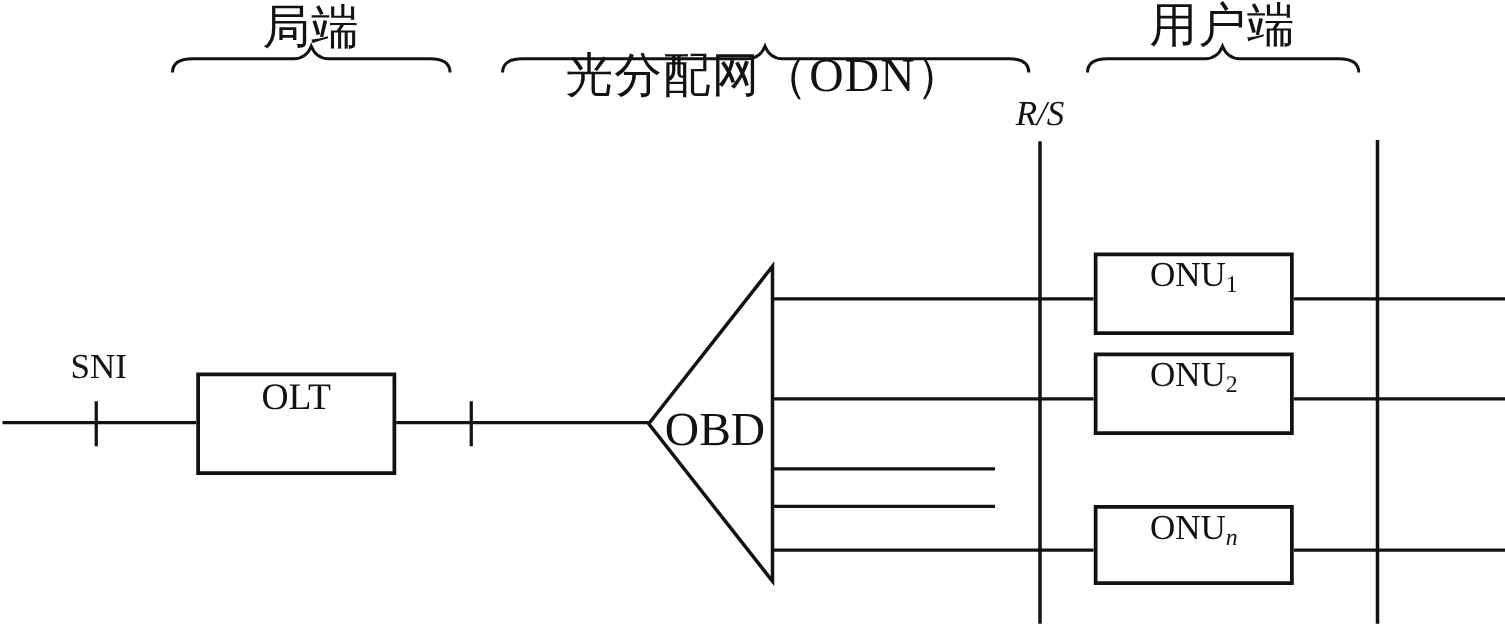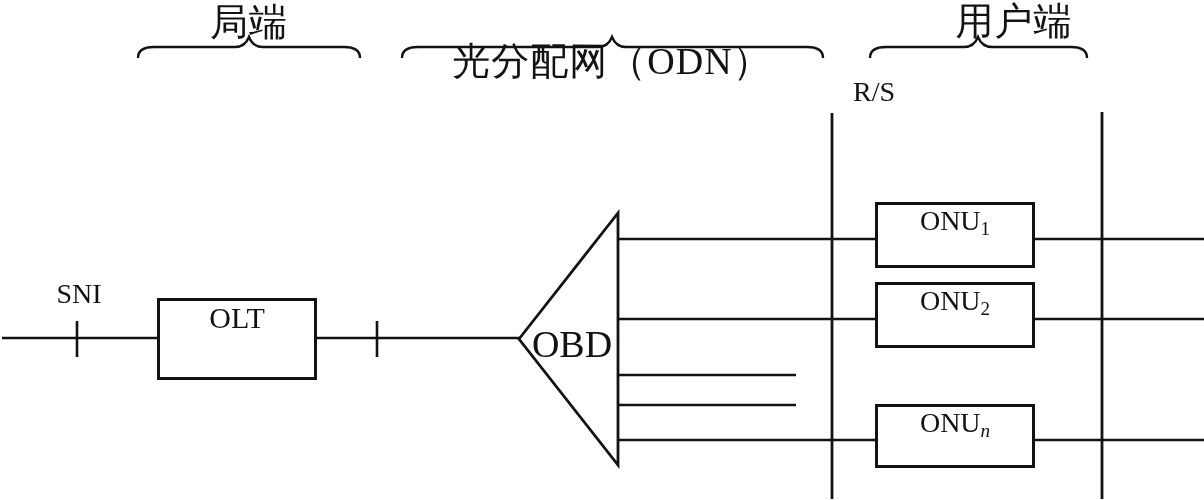--- a/index.html
+++ b/index.html
@@ -90,24 +90,24 @@
 
     <line class="stroke" stroke-width="2.6" x1="618" y1="440" x2="875" y2="440"></line>
     <line class="stroke" stroke-width="2.6" x1="1035" y1="440" x2="1204" y2="440"></line>
 
     <line class="stroke" stroke-width="2.8" x1="832" y1="113" x2="832" y2="499"></line>
     <line class="stroke" stroke-width="2.8" x1="1102" y1="112" x2="1102" y2="499"></line>
   </svg>
 
   <div class="lbl section-lbl" style="left:189px; top:2px; width:120px;">局端</div>
   <div class="lbl section-lbl" style="left:452px; top:1px; width:320px;margin-top:40px;">光分配网（ODN）</div>
-  <div class="lbl section-lbl" style="left:934px; top:1px; width:160px;">用户端</div>
+  <div class="lbl section-lbl" style="left:898px; top:1px; width:160px;">用户端</div>
 
   <div class="lbl iface-lbl" style="left:39px; top:279px; width:80px;">SNI</div>
-  <div class="lbl iface-lbl" style="left:834px; top:77px; width:80px;">R/S</div>
+  <div class="lbl iface-lbl" style="left:792px; top:77px; width:80px;font-style:italic;">R/S</div>
 
   <div class="box olt">
     <span>OLT</span>
   </div>
 
   <div class="lbl node-lbl" style="left:531px; top:324px; width:82px;">OBD</div>
 
   <div class="box onu onu1">
     <span><span>ONU</span><sub>1</sub></span>
   </div>

